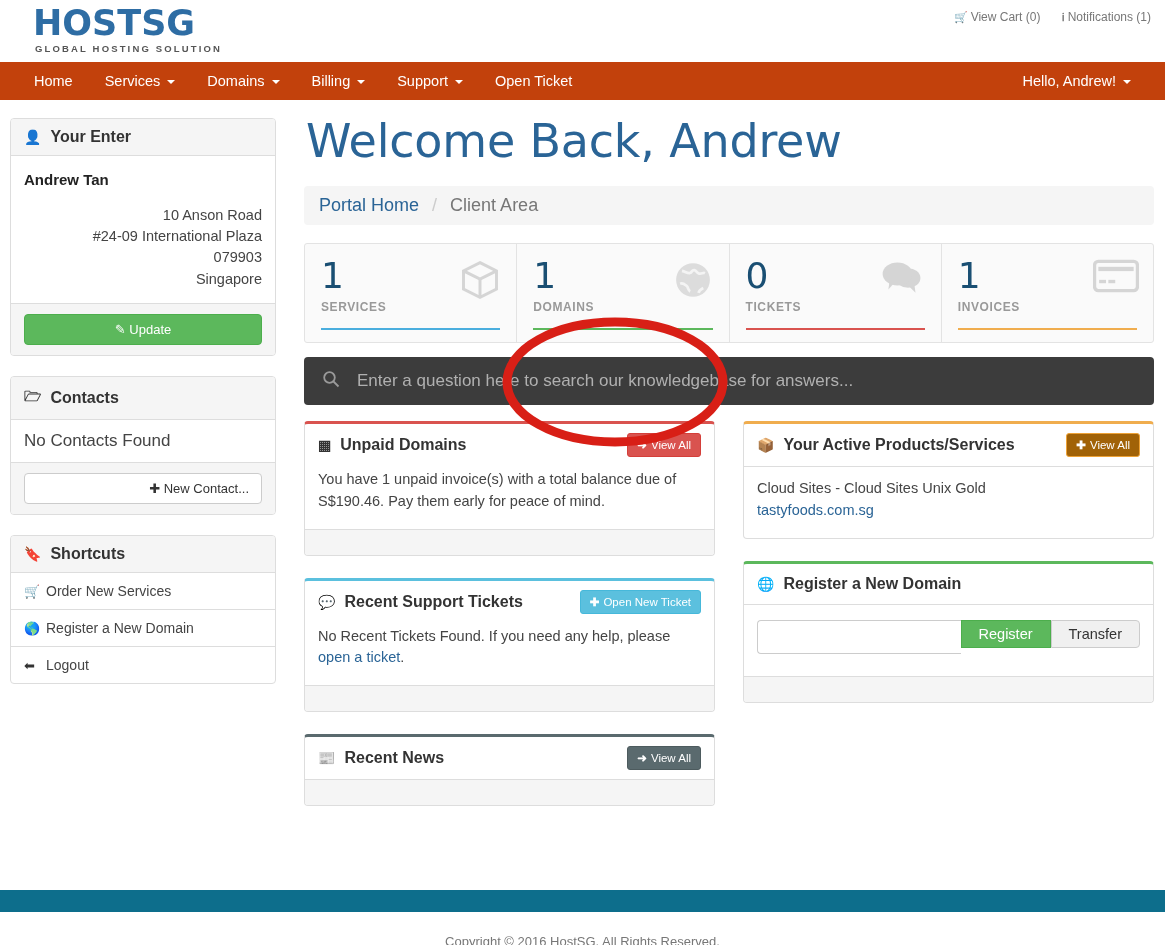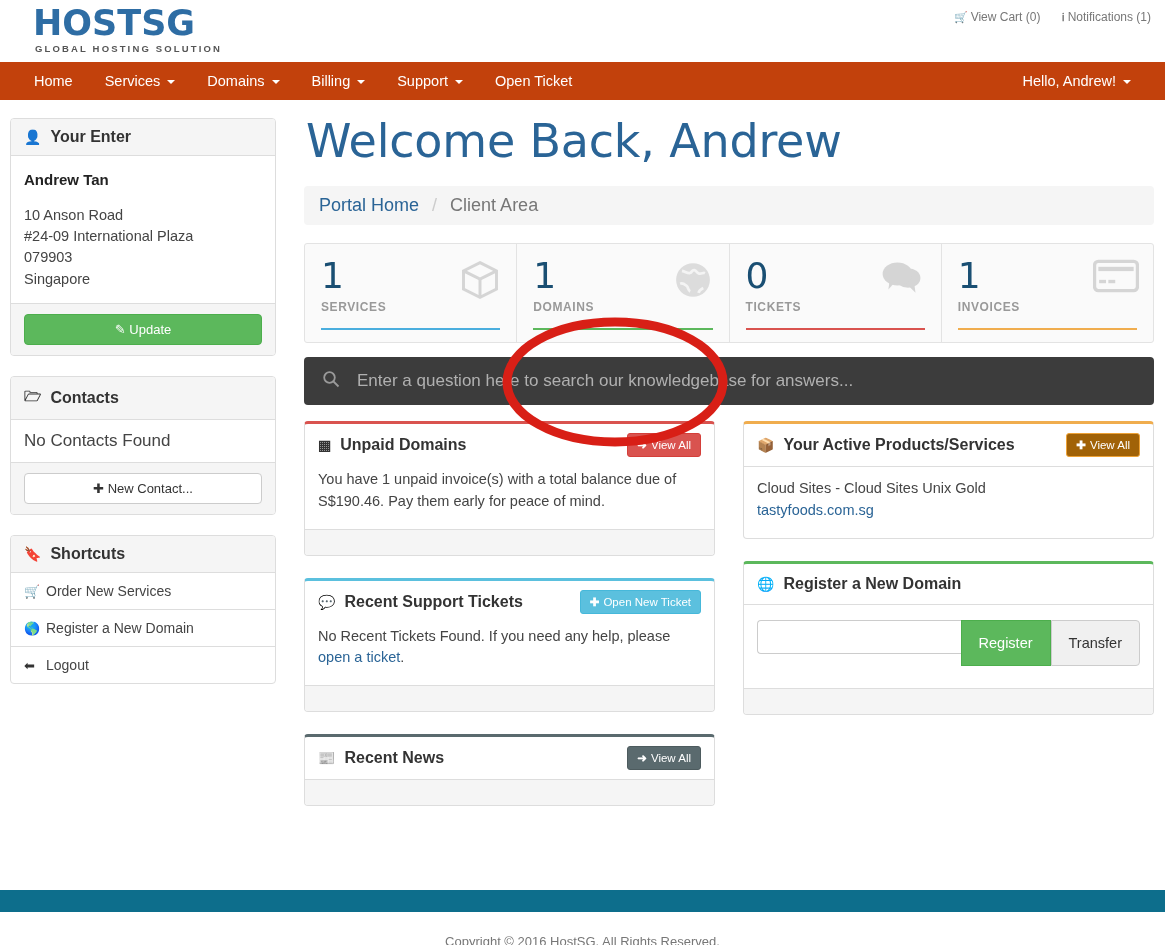--- a/index.html
+++ b/index.html
@@ -151,34 +151,35 @@
     font-weight: bold;
     font-size: 15px;
     line-height: 1.45;
     color: #222;
     margin-bottom: 14px;
   }
   .info-addr {
     font-size: 14.5px;
     line-height: 1.47;
     color: #444;
+    text-align: right;
   }
   .btn {
     display: inline-block;
     border-radius: 4px;
     font-size: 13px;
     text-align: center;
     text-decoration: none;
     cursor: pointer;
     border: 1px solid transparent;
     padding: 7px 12px;
   }
   .btn-block { display: block; width: 100%; }
   .btn-success { background: #5cb85c; border-color: #4cae4c; color: #fff; }
-  .btn-default { background: #fff; border-color: #ccc; color: #333; }
+  .btn-default { background: #fff; border-color: #ccc; color: #333; text-align: right; }
 
   .contacts-empty {
     padding: 11px 13px;
     font-size: 17px;
     color: #444;
   }
   .shortcut-list { }
   .shortcut {
     display: flex;
     align-items: center;
@@ -352,21 +353,21 @@
     height: 34px;
     border: 1px solid #ccc;
     border-right: none;
     border-radius: 4px 0 0 4px;
     padding: 0 10px;
     font-size: 14px;
     outline: none;
     font-family: "Liberation Sans", sans-serif;
   }
   .dbtn {
-    height: 46px;
+    height: 28px;
     padding: 0 17px;
     border: 1px solid transparent;
     font-size: 14.5px;
     cursor: pointer;
     font-family: "Liberation Sans", sans-serif;
   }
   .dbtn-register { background: #5cb85c; border-color: #4cae4c; color: #fff; }
   .dbtn-transfer {
     background: #f0f0f0; border: 1px solid #ccc; color: #333;
     border-radius: 0 4px 4px 0;

